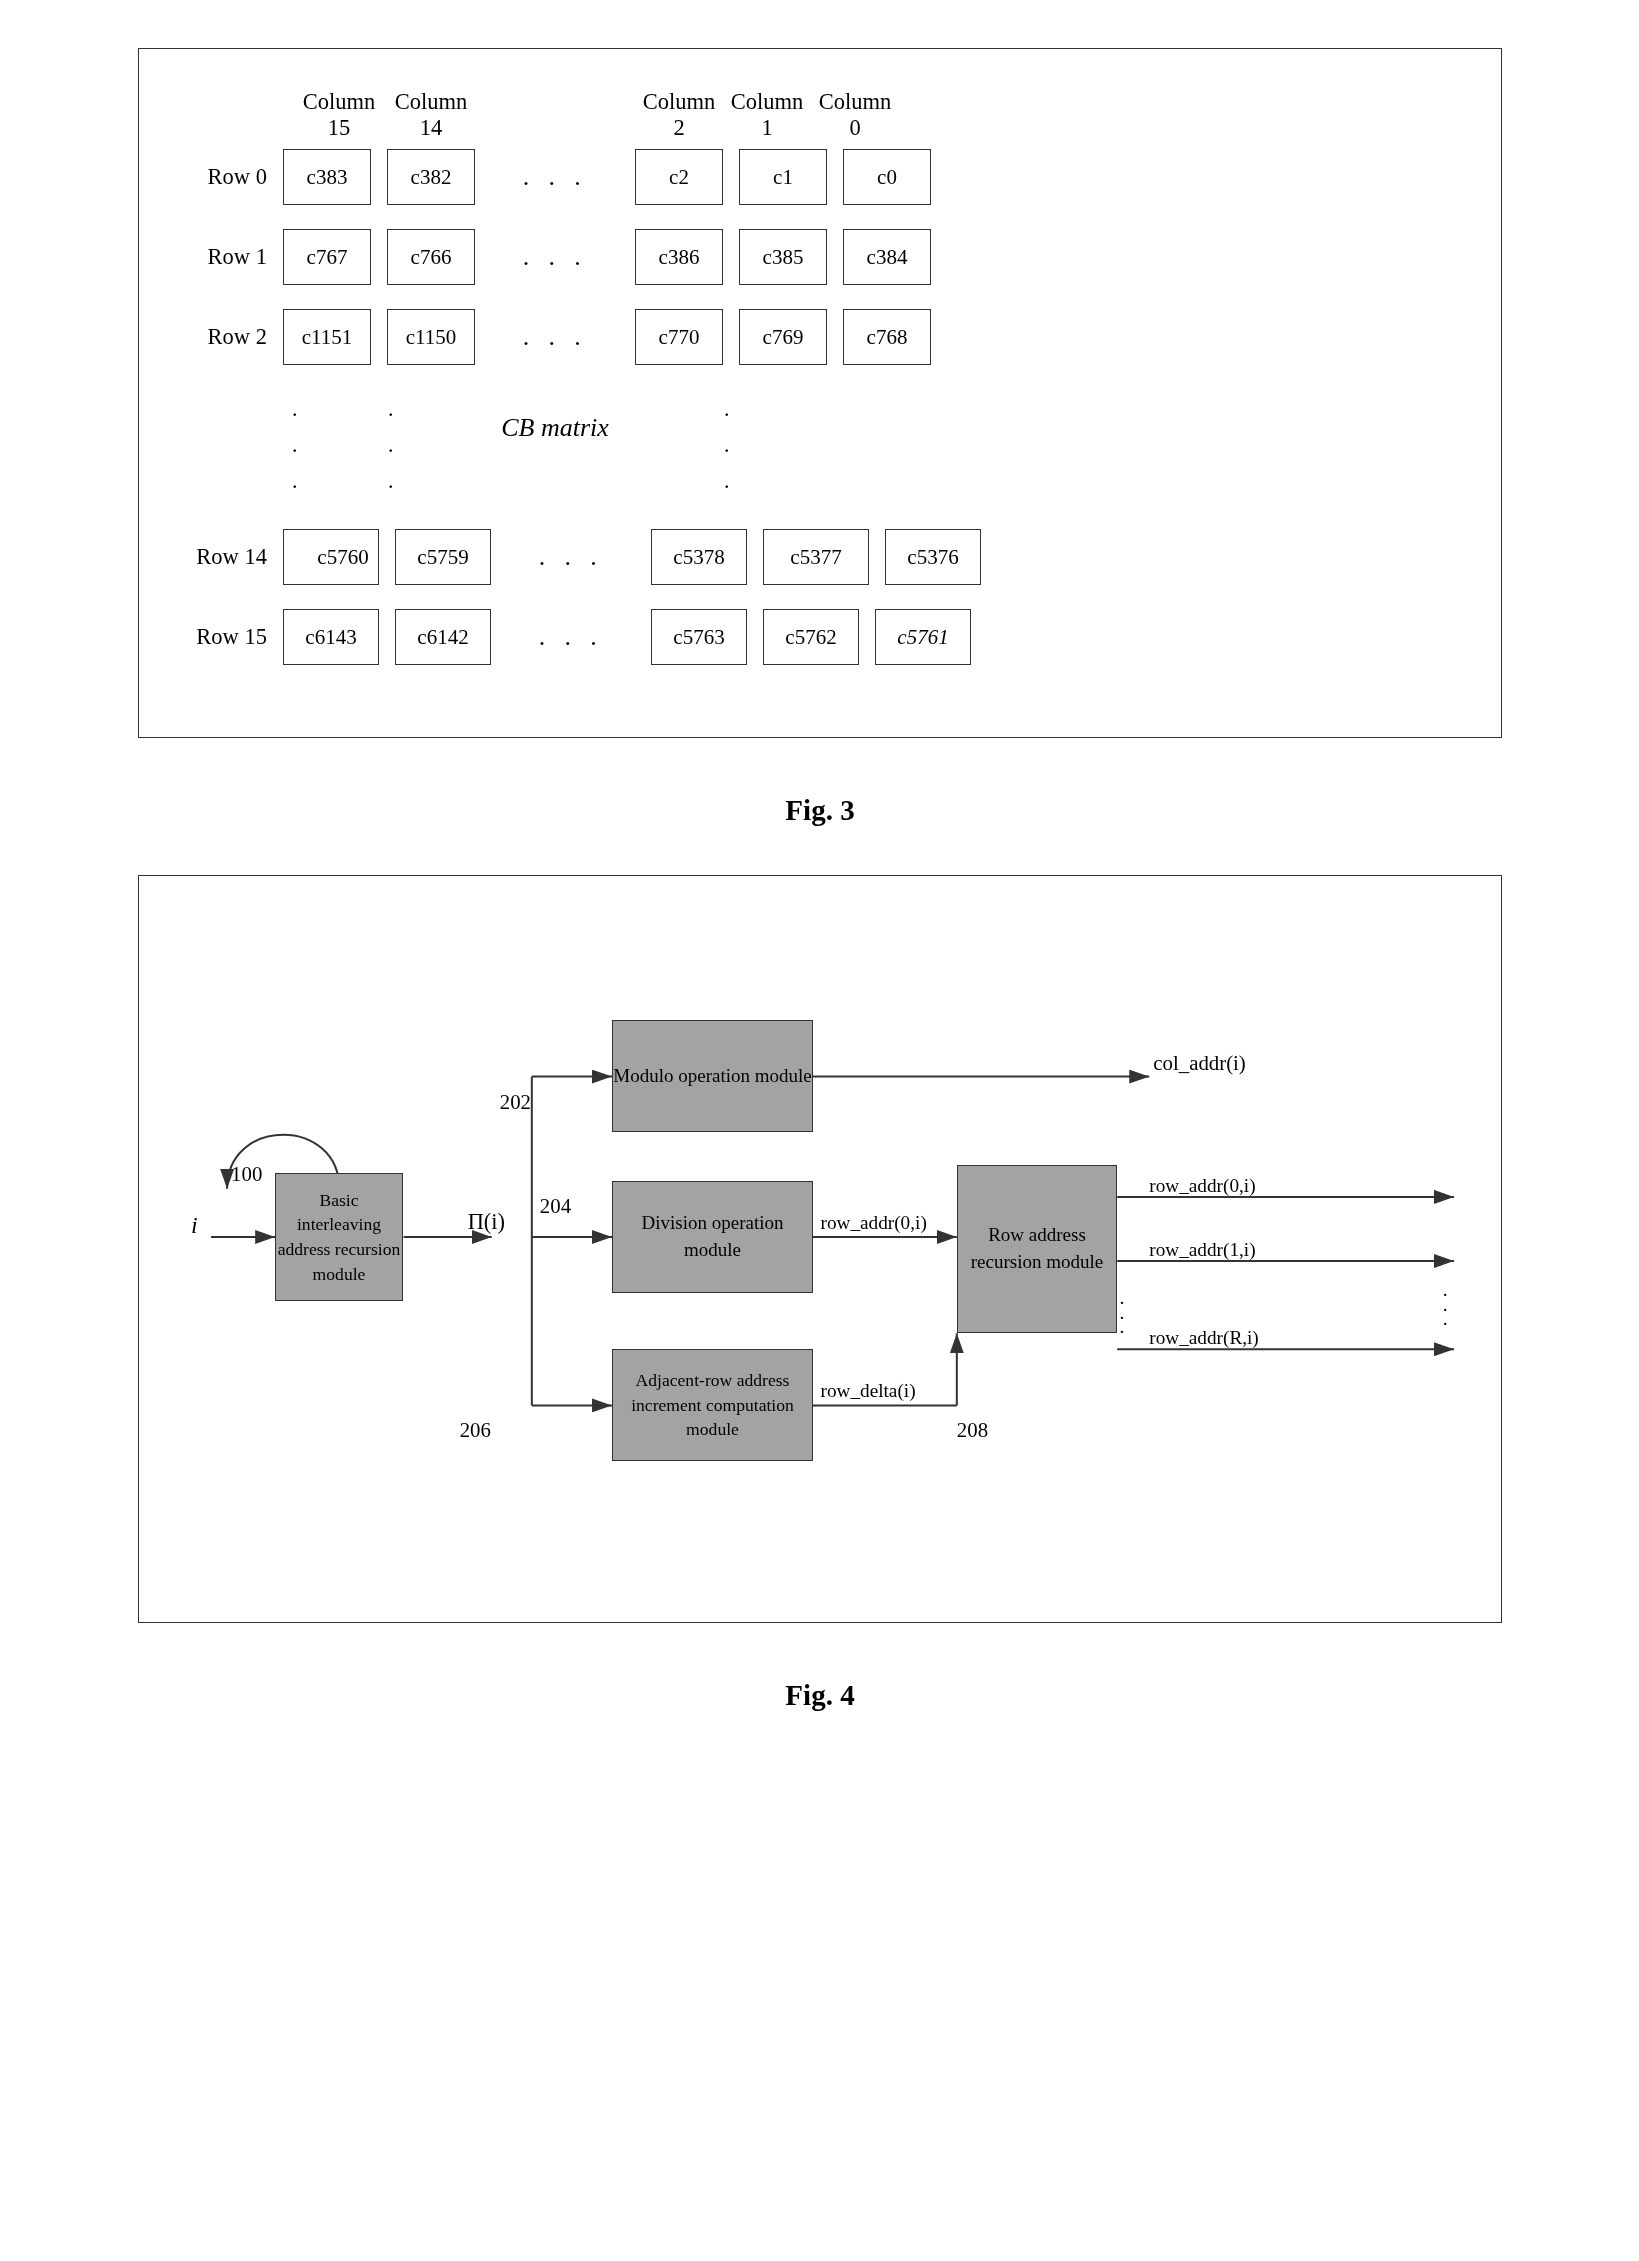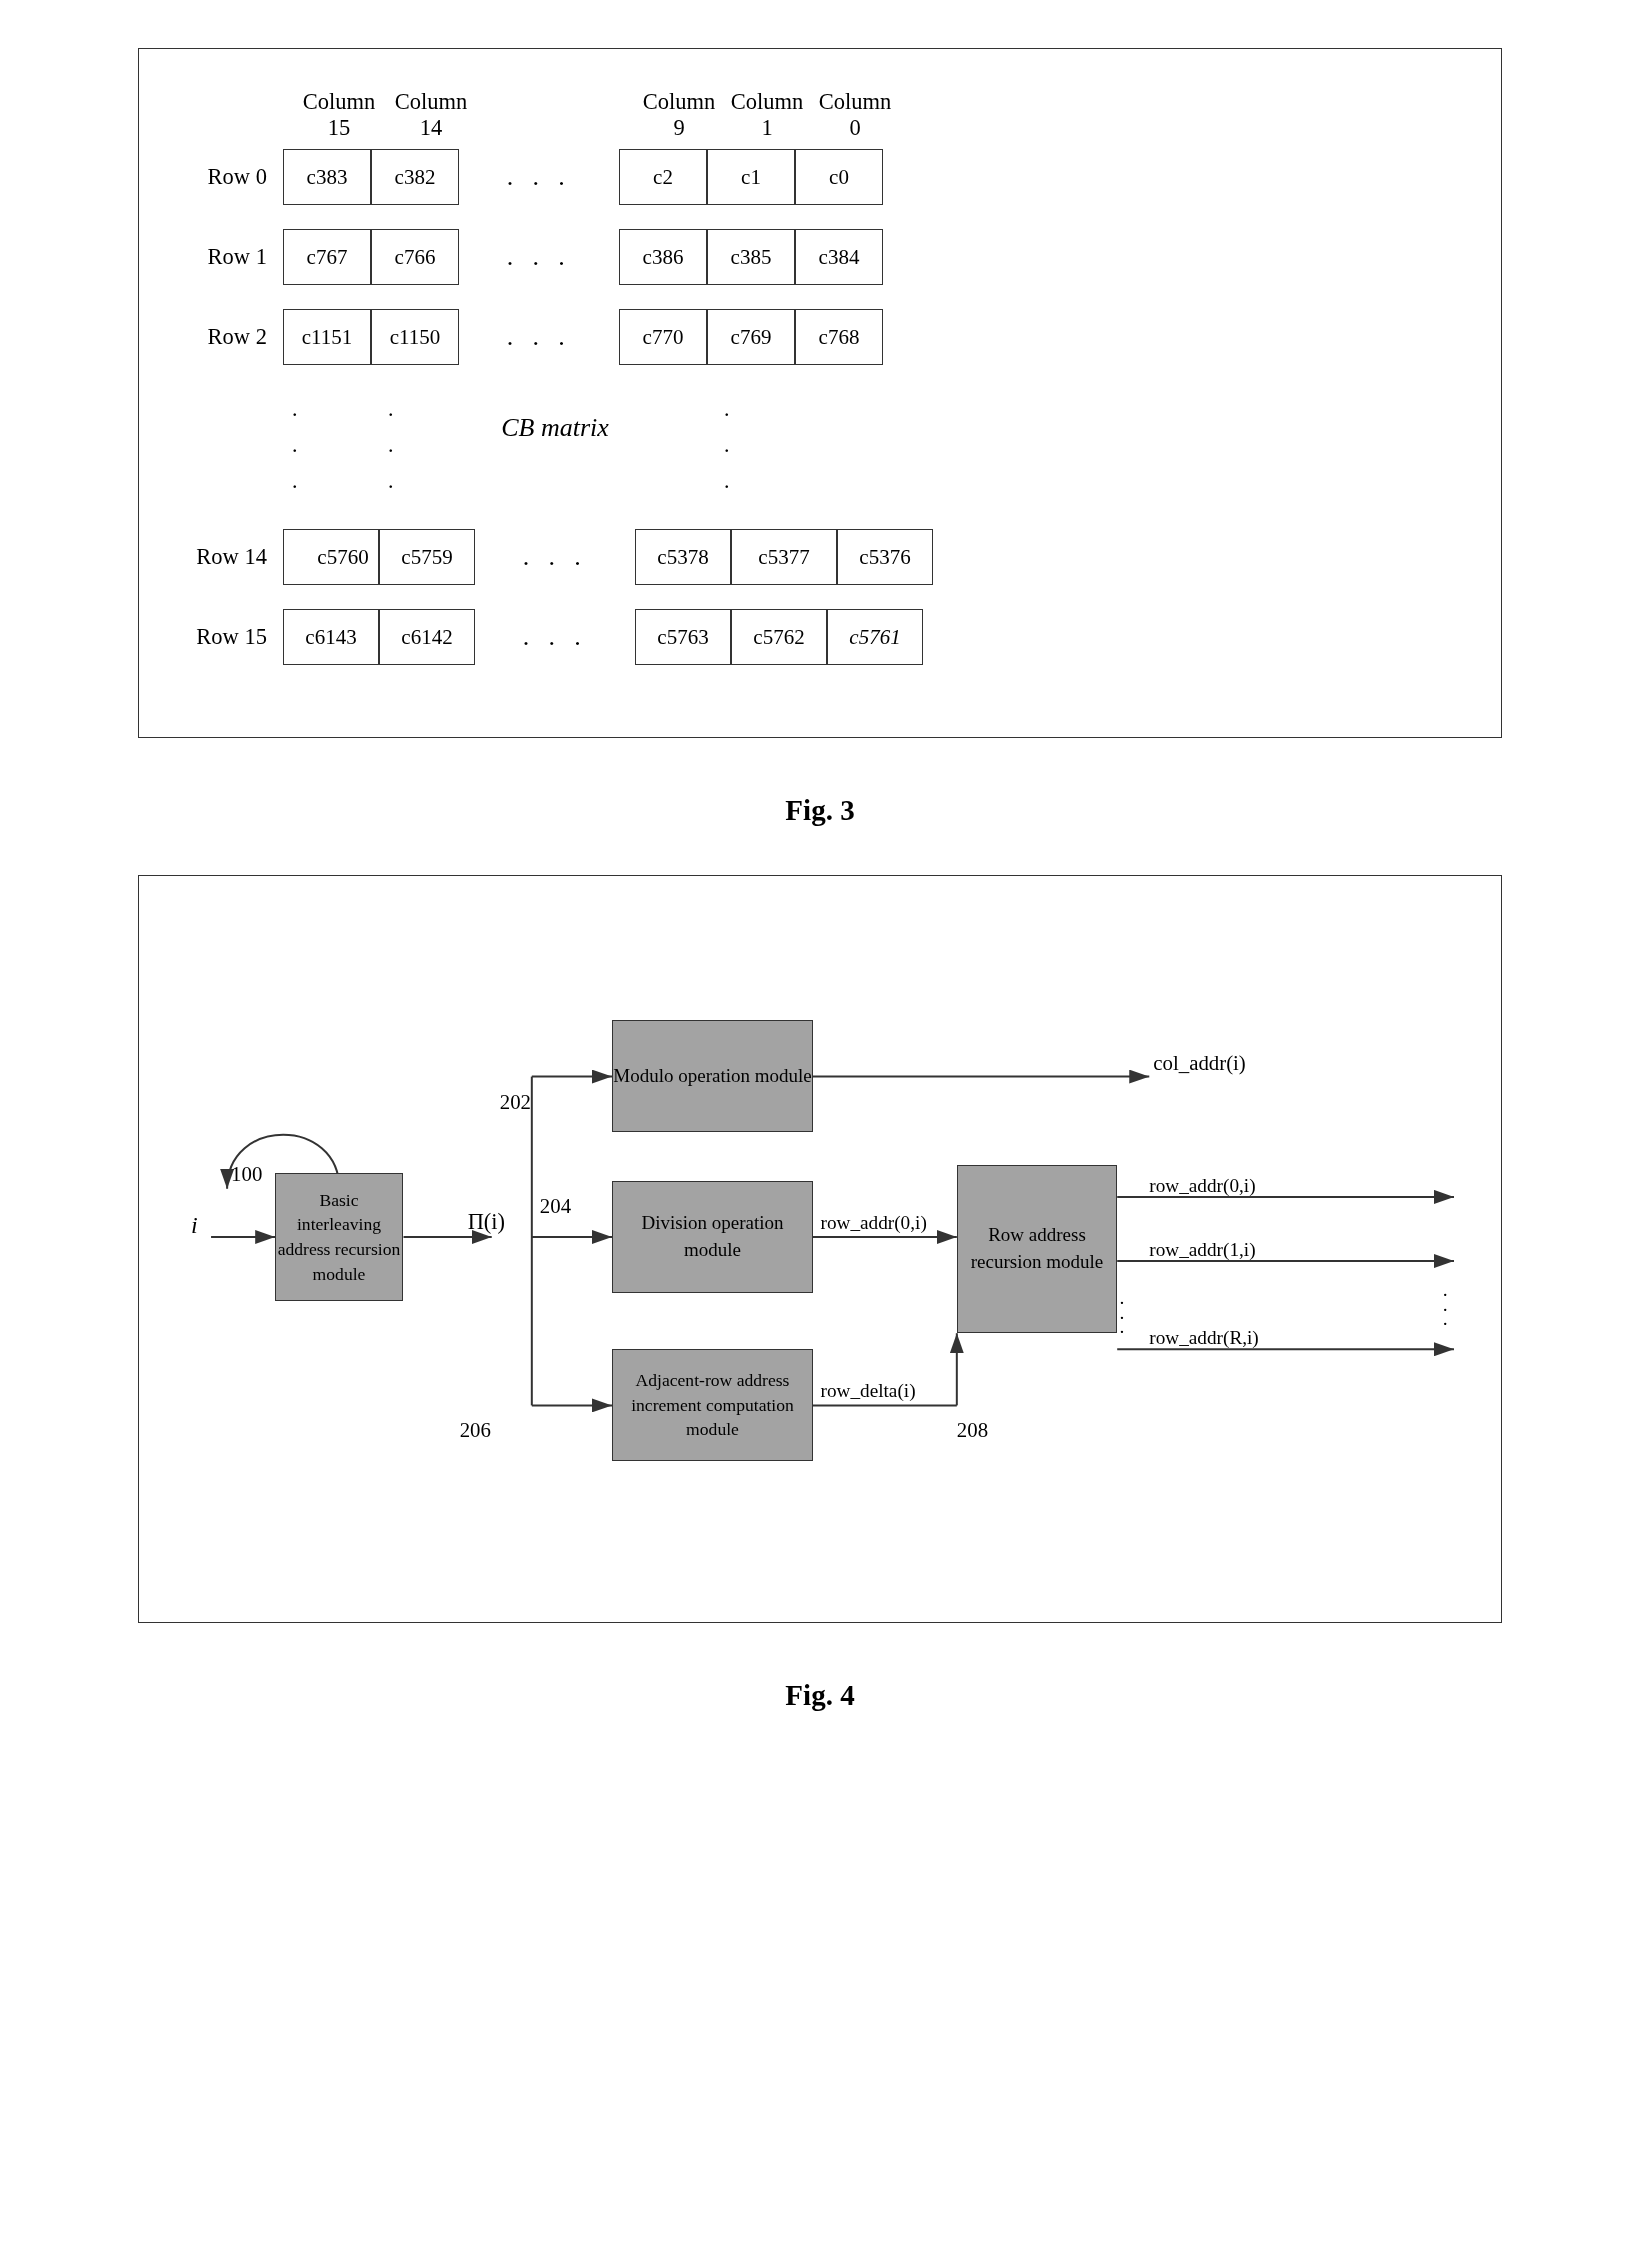--- a/index.html
+++ b/index.html
@@ -49,21 +49,21 @@
     .row-label {
       font-size: 22.5px;
       width: 96px;
       text-align: right;
       padding-right: 16px;
       flex-shrink: 0;
     }
 
     .cell-group {
       display: flex;
-      gap: 0px;
+      gap: 16px;
     }
 
     .cell {
       border: 1.6px solid #333;
       width: 88px;
       height: 56px;
       display: flex;
       align-items: center;
       justify-content: center;
       font-size: 21px;
@@ -116,21 +116,21 @@
 </head>
 <body>
 
 <div class="fig3-container">
   <div class="matrix-area">
 
     <div class="col-headers">
       <div class="col-header" style="width:96px;">Column 15</div>
       <div class="col-header" style="width:88px;">Column 14</div>
       <div style="width:160px;"></div>
-      <div class="col-header" style="width:88px;">Column 9</div>
+      <div class="col-header" style="width:88px;">Column 2</div>
       <div class="col-header" style="width:88px;text-align:center;">Column 1</div>
       <div class="col-header" style="width:88px;">Column 0</div>
     </div>
 
     <div class="matrix-row">
       <div class="row-label">Row 0</div>
       <div class="cell-group">
         <div class="cell">c383</div>
         <div class="cell">c382</div>
       </div>

